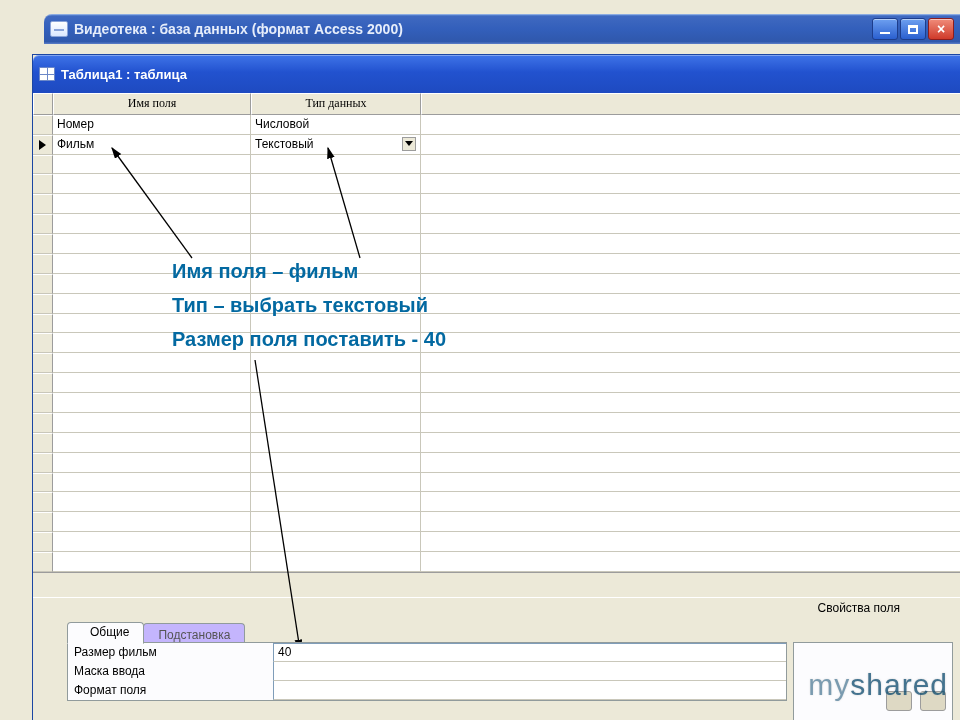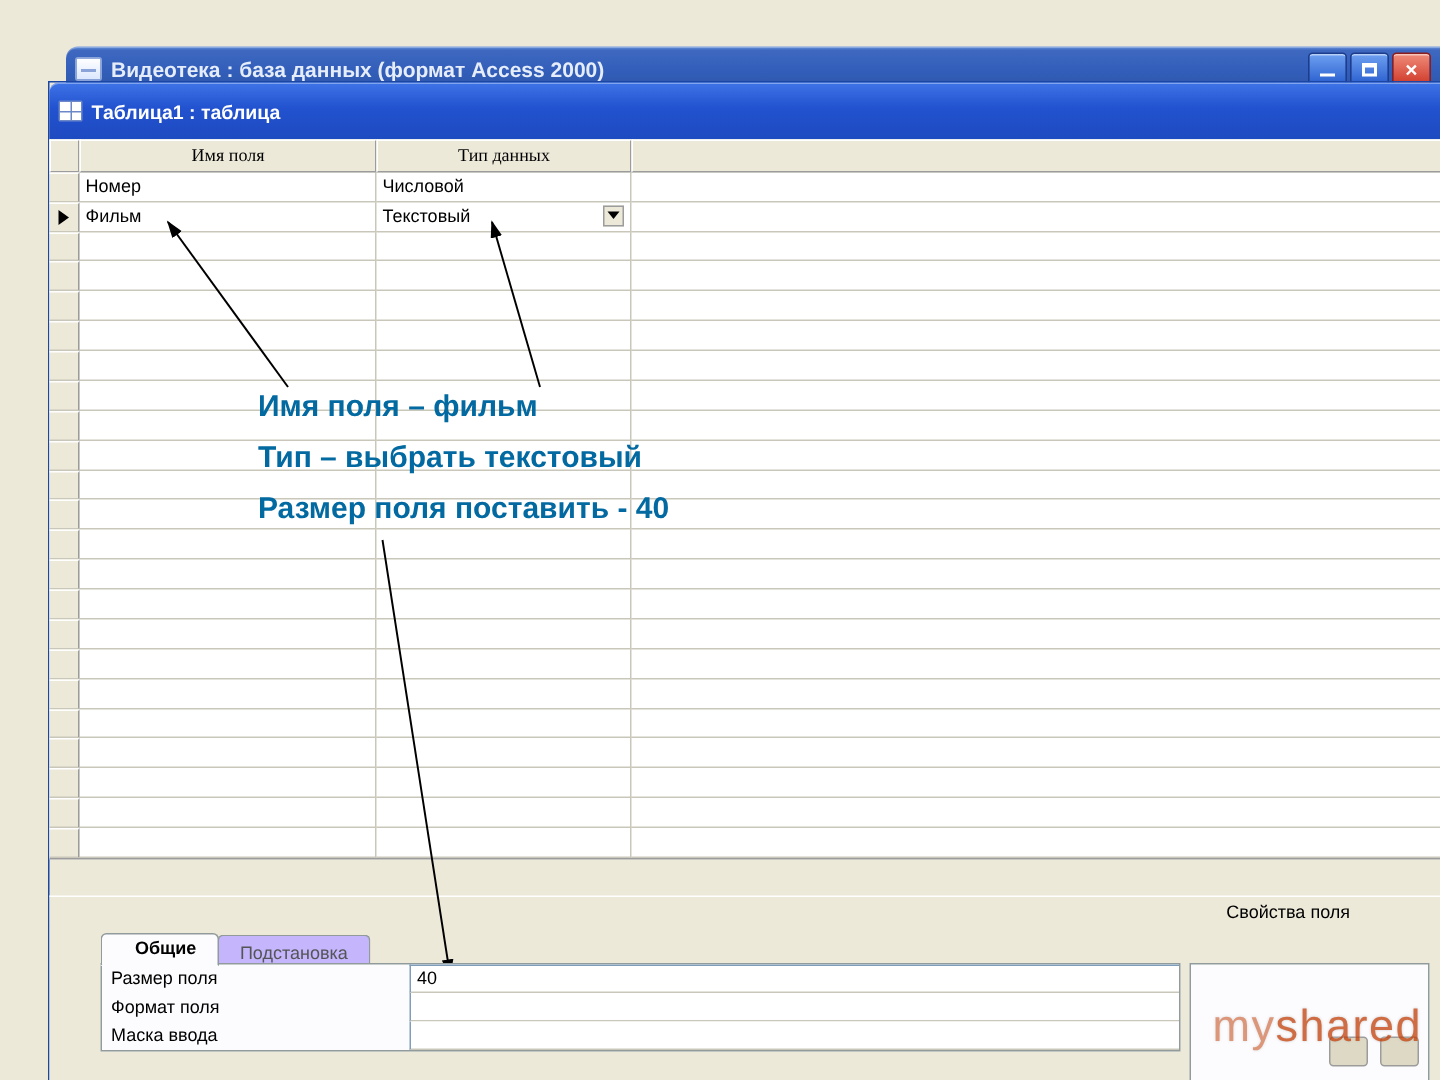--- a/index.html
+++ b/index.html
@@ -9,21 +9,21 @@
     font-family: Tahoma, Verdana, sans-serif;
     font-size: 12px;
     background: #ece9d8;
     overflow: hidden;
     position: relative;
   }
 
   
   .outer-titlebar {
     position: absolute;
-    top: 31px; left: 44px; right: 0;
+    top: 14px; left: 44px; right: 0;
     height: 30px;
     background: linear-gradient(to bottom, #6f99de 0%, #3f69c0 8%, #335fbb 50%, #2f58ac 92%, #5c7ec8 100%);
     border-top-left-radius: 8px;
     display: flex; align-items: center;
     color: #e6edfa;
     font-weight: bold;
     font-size: 14px;
     padding-left: 6px;
     box-shadow: inset 0 1px 0 rgba(255,255,255,.25);
   }
@@ -148,21 +148,21 @@
     background:#ece9d8; position:relative; height: 150px;
   }
   .tabs {
     position:absolute; top:4px; left:34px; display:flex; gap:0;
   }
   .tab {
     background:#fff; border:1px solid #919b9c; border-bottom:none;
     padding: 2px 14px 4px; font-size:12px; border-top-left-radius:4px; border-top-right-radius:4px;
     position:relative; top:1px;
   }
-  .tab.active { background:#fcfcfe; font-weight:bold; z-index:3; border-bottom:1px solid #fcfcfe;padding-left:22px;}
+  .tab.active { background:#fcfcfe; font-weight:normal; z-index:3; border-bottom:1px solid #fcfcfe;padding-left:22px;}
   .tab.inactive { background:#c4b5fd; color:#555; margin-left:-1px; padding-top:4px; padding-bottom:2px; top:2px; z-index:1;}
   .props-panel {
     position:absolute; top:25px; left:34px; width:720px;
     background:#fcfcfe; border:1px solid #919b9c; z-index:2;
   }
   .prop-row{
     display:grid; grid-template-columns:205px 1fr;
     height:19px;
   }
   .prop-label{
@@ -203,21 +203,21 @@
   }
   svg.arrows{
     position:absolute; top:0; left:0; width:960px; height:720px;
     pointer-events:none;
   }
 
   
   .watermark{
     position:absolute; right:12px; bottom:18px;
     font-family:"Segoe UI", Arial; font-size:30px; letter-spacing:1px;
-    color:#c2410c; opacity:.9; font-weight:300;
+    color:#0c4a6e; opacity:.9; font-weight:300;
     text-shadow: 0 0 2px #bbb;
   }
 </style>
 </head>
 <body>
 
 <div class="outer-titlebar">
   <span class="icon-db"></span>
   <span>Видеотека : база данных (формат Access 2000)</span>
   <div class="win-buttons">
@@ -398,29 +398,29 @@
 
   <div class="properties-header">Свойства поля</div>
 
   <div class="prop-area">
     <div class="tabs">
       <div class="tab active">Общие</div>
       <div class="tab inactive">Подстановка</div>
     </div>
     <div class="props-panel">
       <div class="prop-row">
-        <div class="prop-label">Размер поля</div>
+        <div class="prop-label">Размер фильм</div>
         <div class="prop-value">40</div>
+      </div>
+      <div class="prop-row">
+        <div class="prop-label">Маска ввода</div>
+        <div class="prop-value"></div>
       </div>
       <div class="prop-row">
         <div class="prop-label">Формат поля</div>
-        <div class="prop-value"></div>
-      </div>
-      <div class="prop-row">
-        <div class="prop-label">Маска ввода</div>
         <div class="prop-value"></div>
       </div>
     </div>
     <div class="side-box"></div>
     <div class="key-icons">
         <span></span>
         <span></span>
       </div>
   </div>
 </div>

